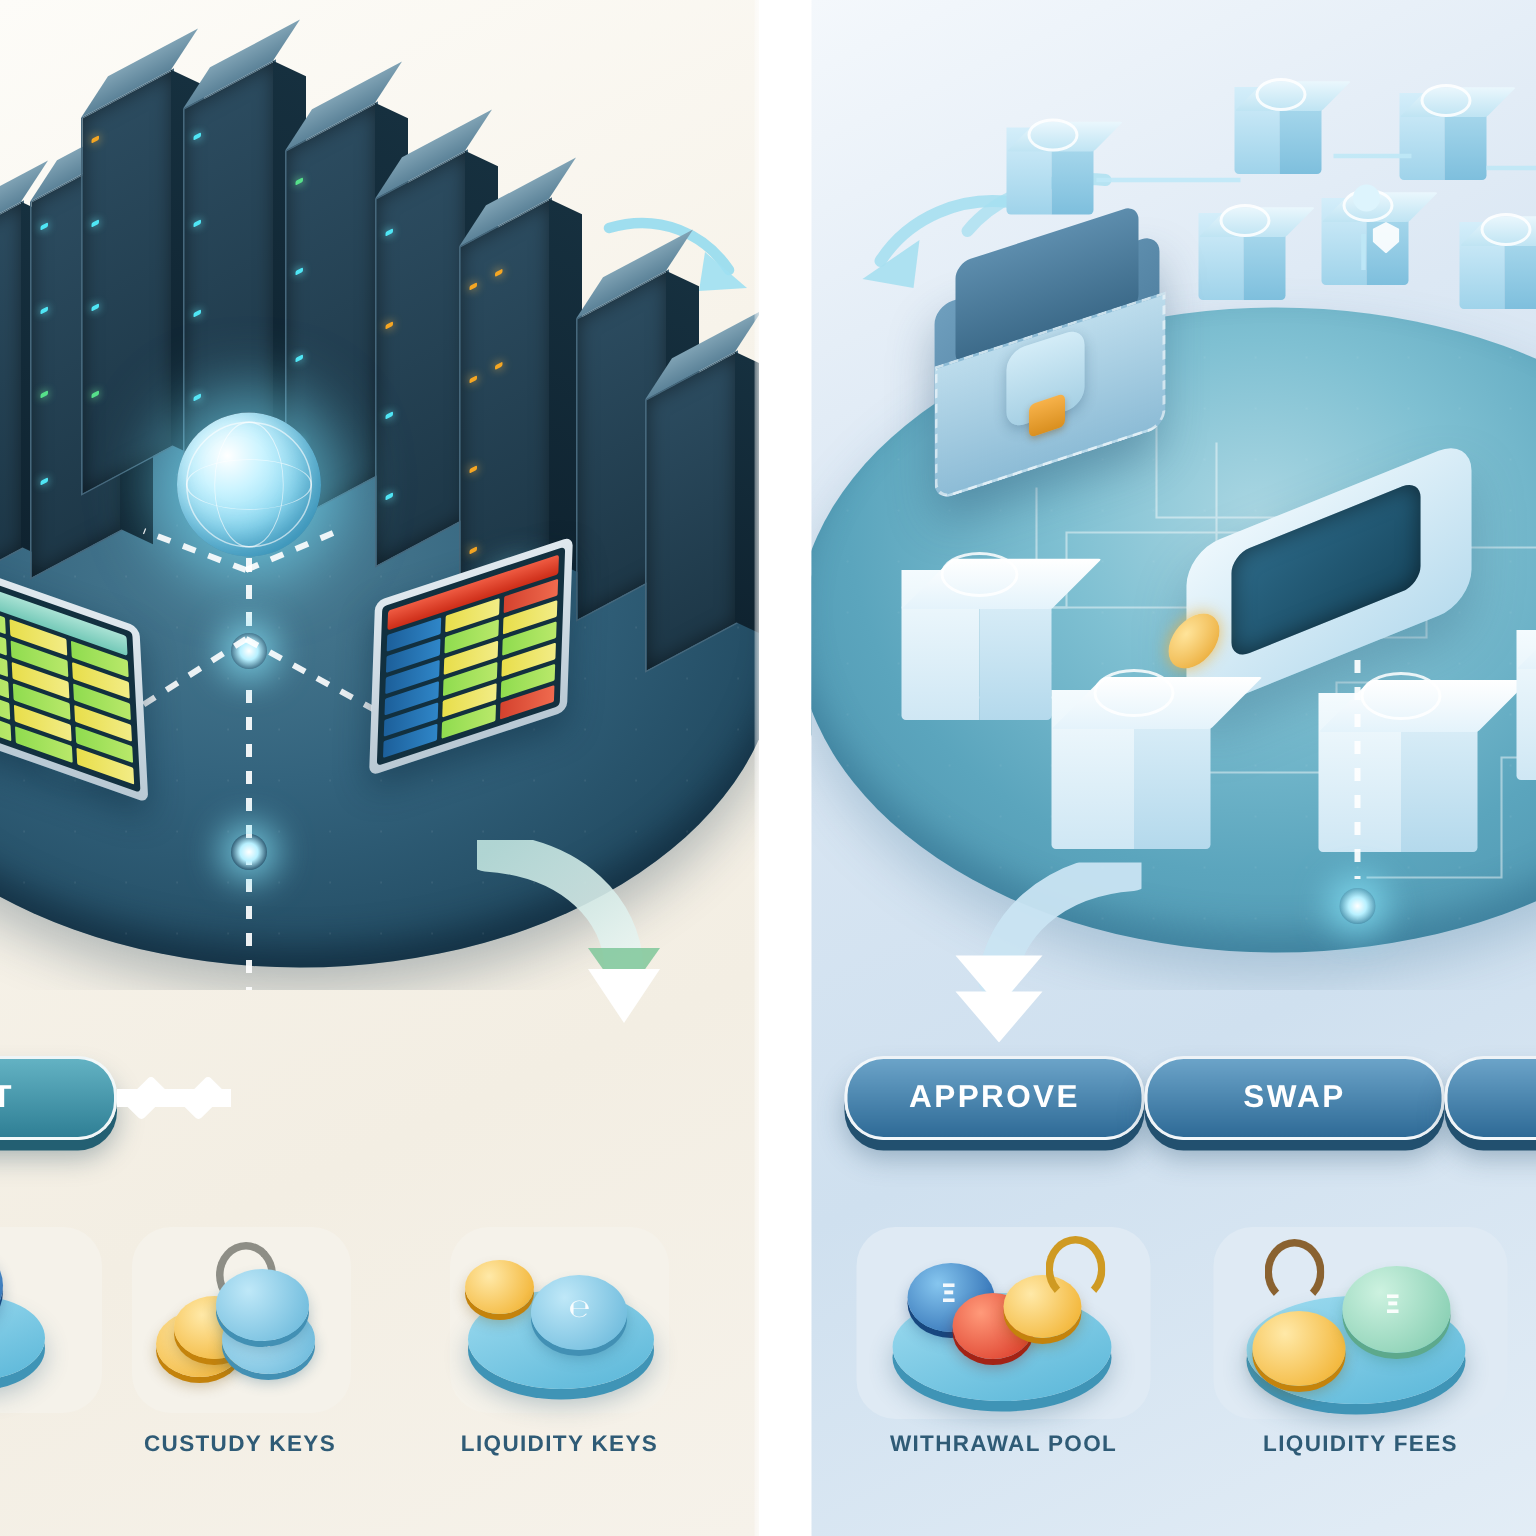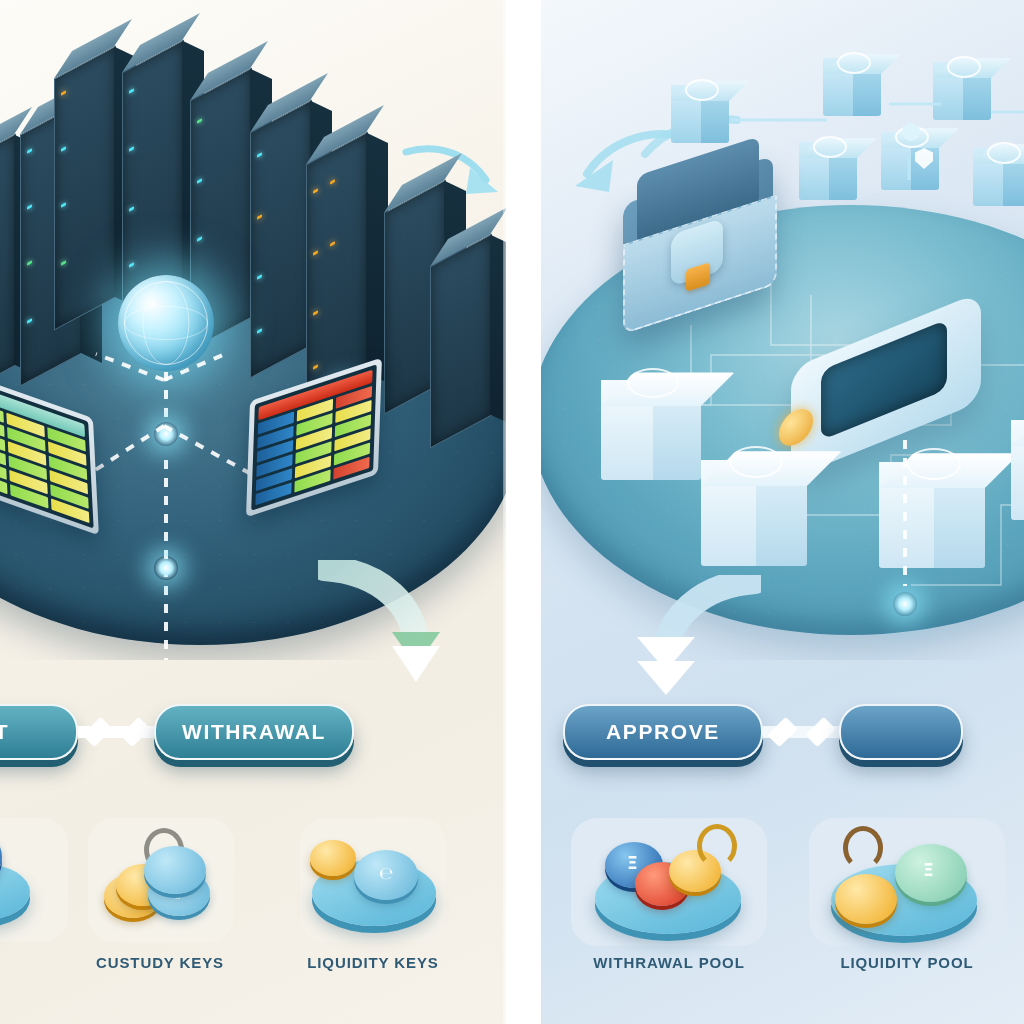--- a/index.html
+++ b/index.html
@@ -383,26 +383,20 @@
           <div class="pill-halo"></div>
           <span>T</span>
         </div>
       </div>
       <div class="connector">
           <div class="knob"></div>
         </div>
       <div class="connector">
           <div class="knob"></div>
         </div>
-      <div class="btn-wrap">
-        <div class="pill teal" style="width:196px;">
-          <div class="pill-halo"></div>
-          <span>WITHRAWAL</span>
-        </div>
-      </div>
     </div>
 
     <div class="arrow-down" style="left:156px;top:772px;height:48px;">
     </div>
     <div class="arrow-down" style="left:380px;top:772px;height:48px;">
     </div>
 
     <div class="cards">
       <div class="card cream" style="left:-78px;">
         <div class="disc" style="left:16px;top:46px;width:92px;height:56px;"></div>
@@ -562,20 +556,26 @@
     <div class="btn-bar">
       <div class="btn-wrap" style="margin-left:22px;">
         <div class="pill blue" style="width:196px;">
           <div class="pill-halo"></div>
           <span>APPROVE</span>
         </div>
       </div>
       <div class="connector blue-c">
           <div class="knob"></div>
         </div>
+      <div class="btn-wrap">
+        <div class="pill blue" style="width:196px;">
+          <div class="pill-halo"></div>
+          <span>SWAP</span>
+        </div>
+      </div>
       <div class="connector blue-c">
           <div class="knob"></div>
         </div>
       <div class="btn-wrap">
         <div class="pill blue" style="width:120px;">
           <div class="pill-halo"></div>
           <span></span>
         </div>
       </div>
     </div>
@@ -594,19 +594,19 @@
         <div class="hook gold-h" style="left:126px;top:6px;"></div>
         <div class="card-label" style="left:-2px;">WITHRAWAL POOL</div>
       </div>
       <div class="card icy" style="left:268px;width:196px;height:128px;">
         <div class="disc" style="left:22px;top:46px;width:146px;height:72px;"></div>
         <div class="hook brown-h" style="left:34px;top:8px;"></div>
         <div class="coin gold" style="left:26px;top:56px;width:62px;height:50px;"></div>
         <div class="coin mint" style="left:86px;top:26px;width:72px;height:58px;">
           <span class="sym" style="left:28px;top:16px;">Ξ</span>
         </div>
-        <div class="card-label" style="left:-2px;">LIQUIDITY POOL</div>
+        <div class="card-label" style="left:-2px;">LIQUIDITY FEES</div>
       </div>
       <div class="card icy" style="left:500px;width:60px;height:128px;"></div>
     </div>
   </div>
 
 </div>
 
 </body></html>

